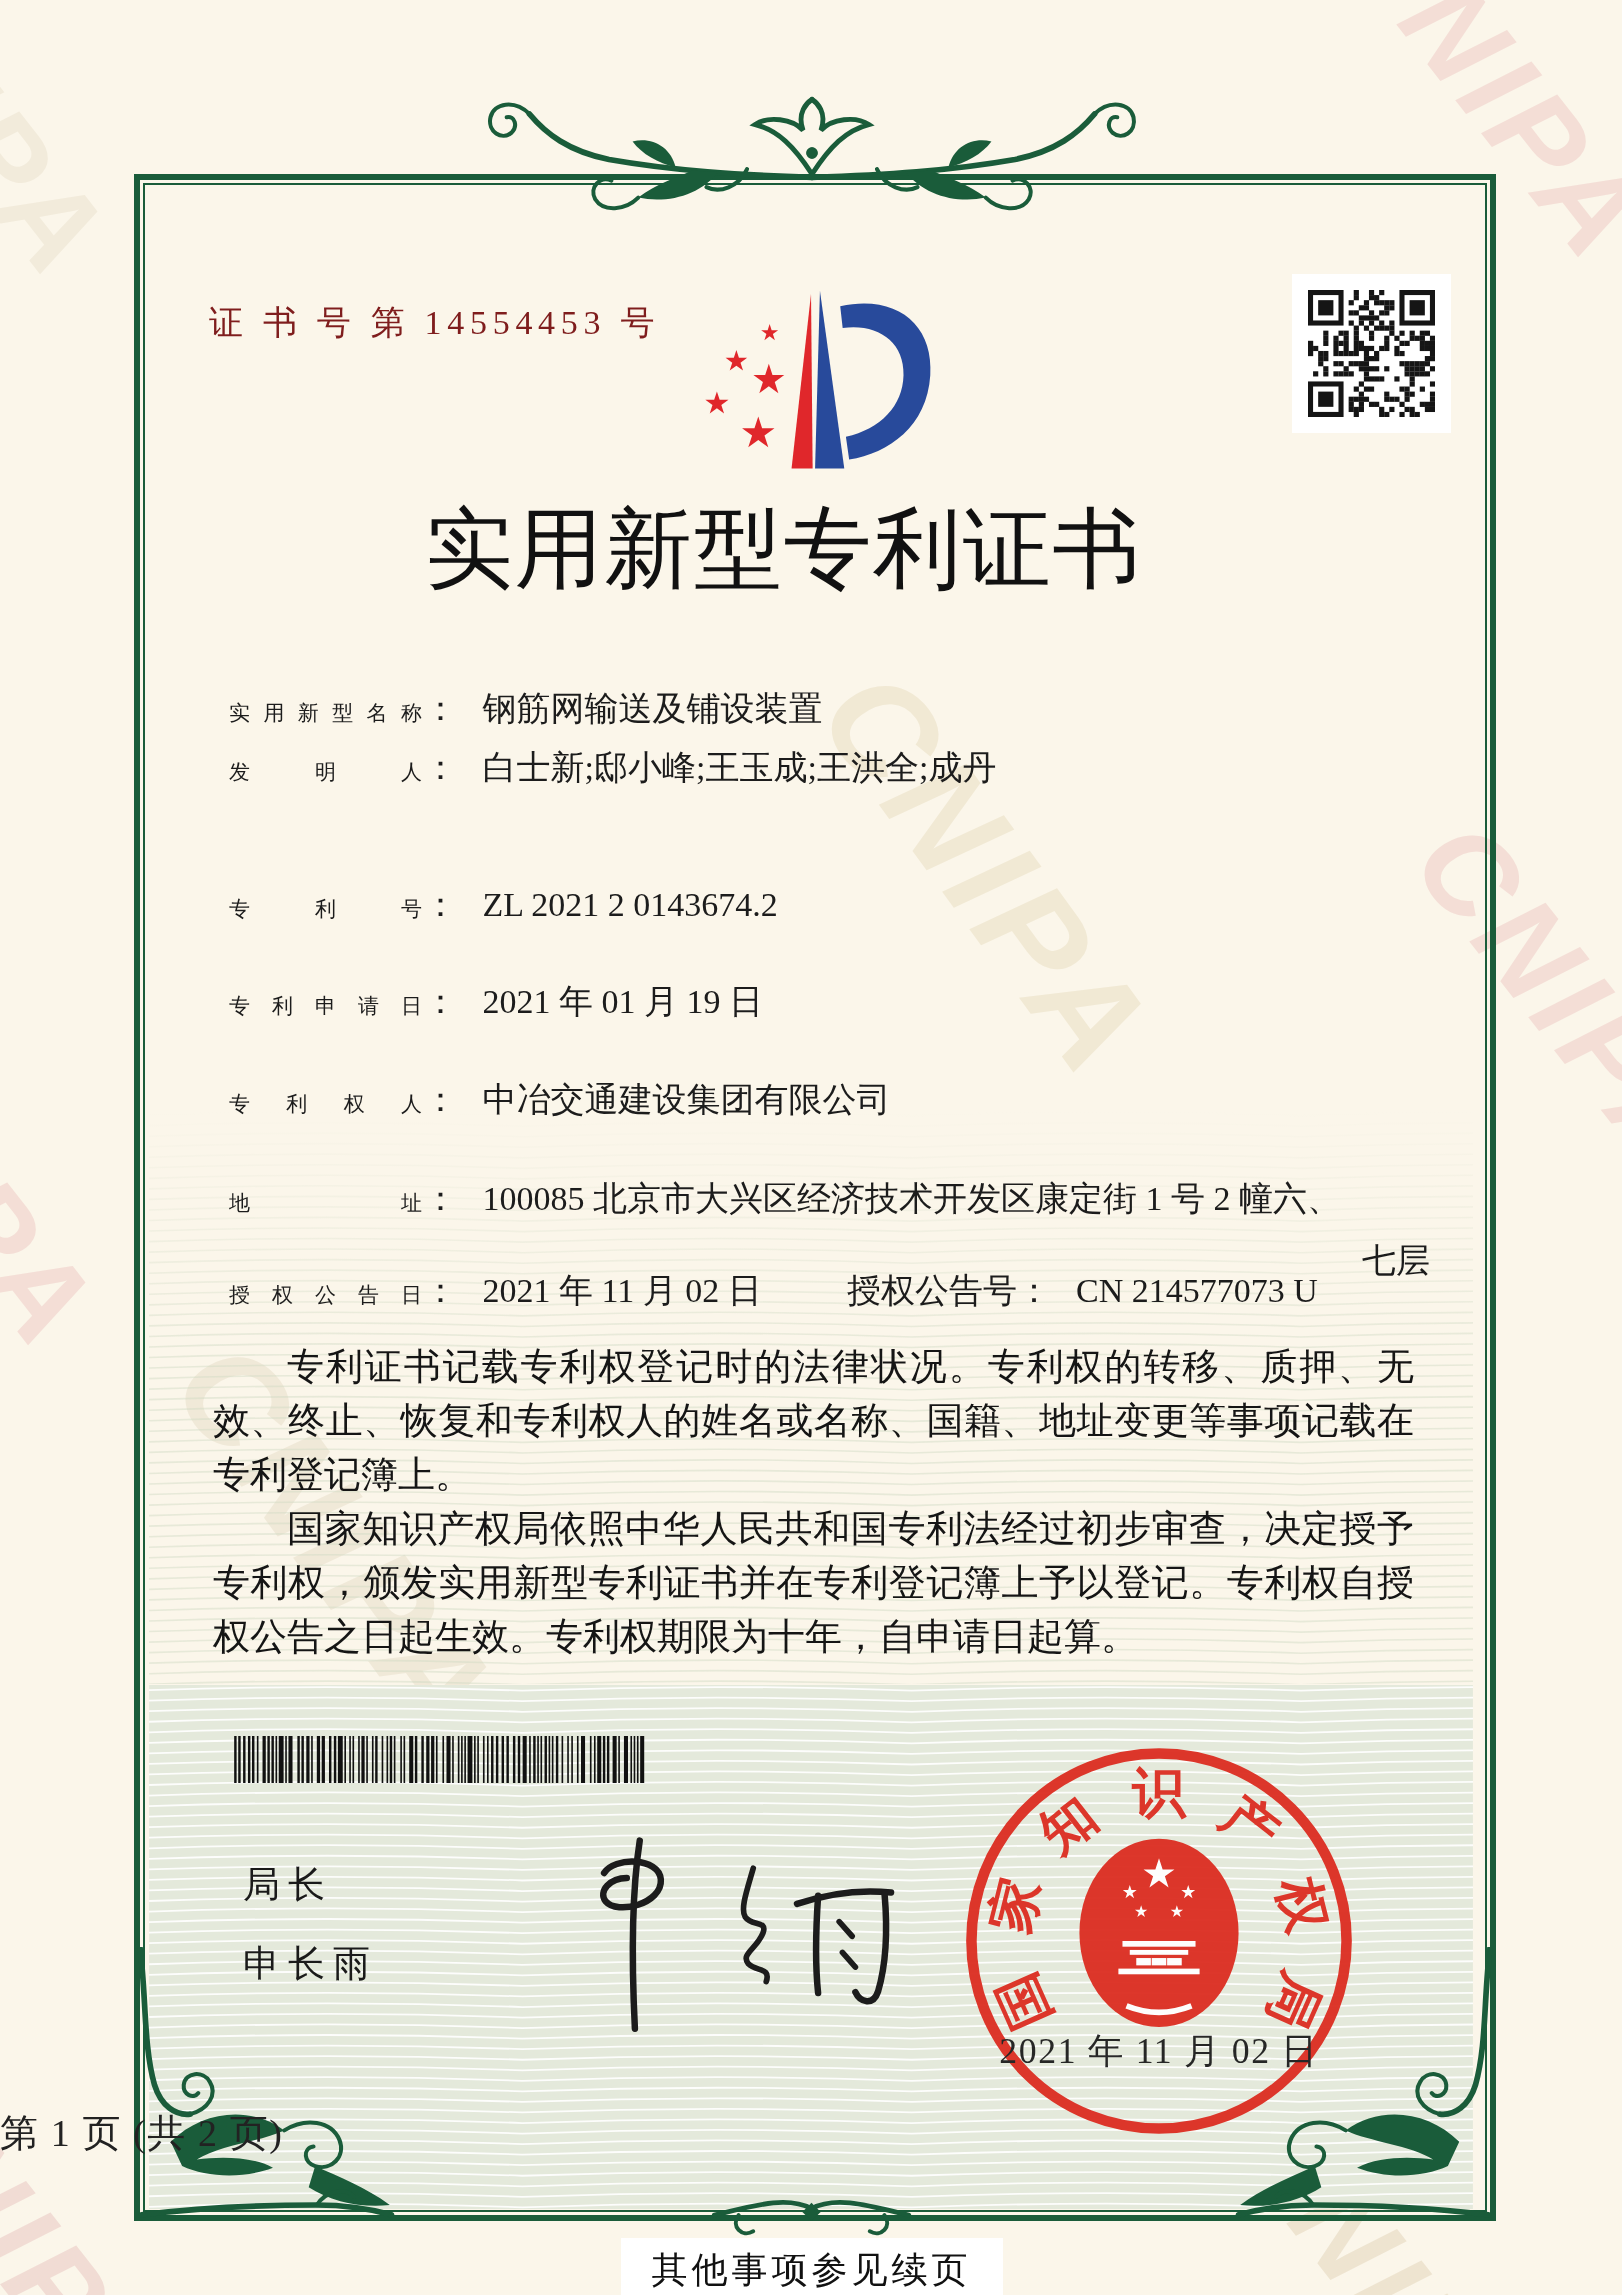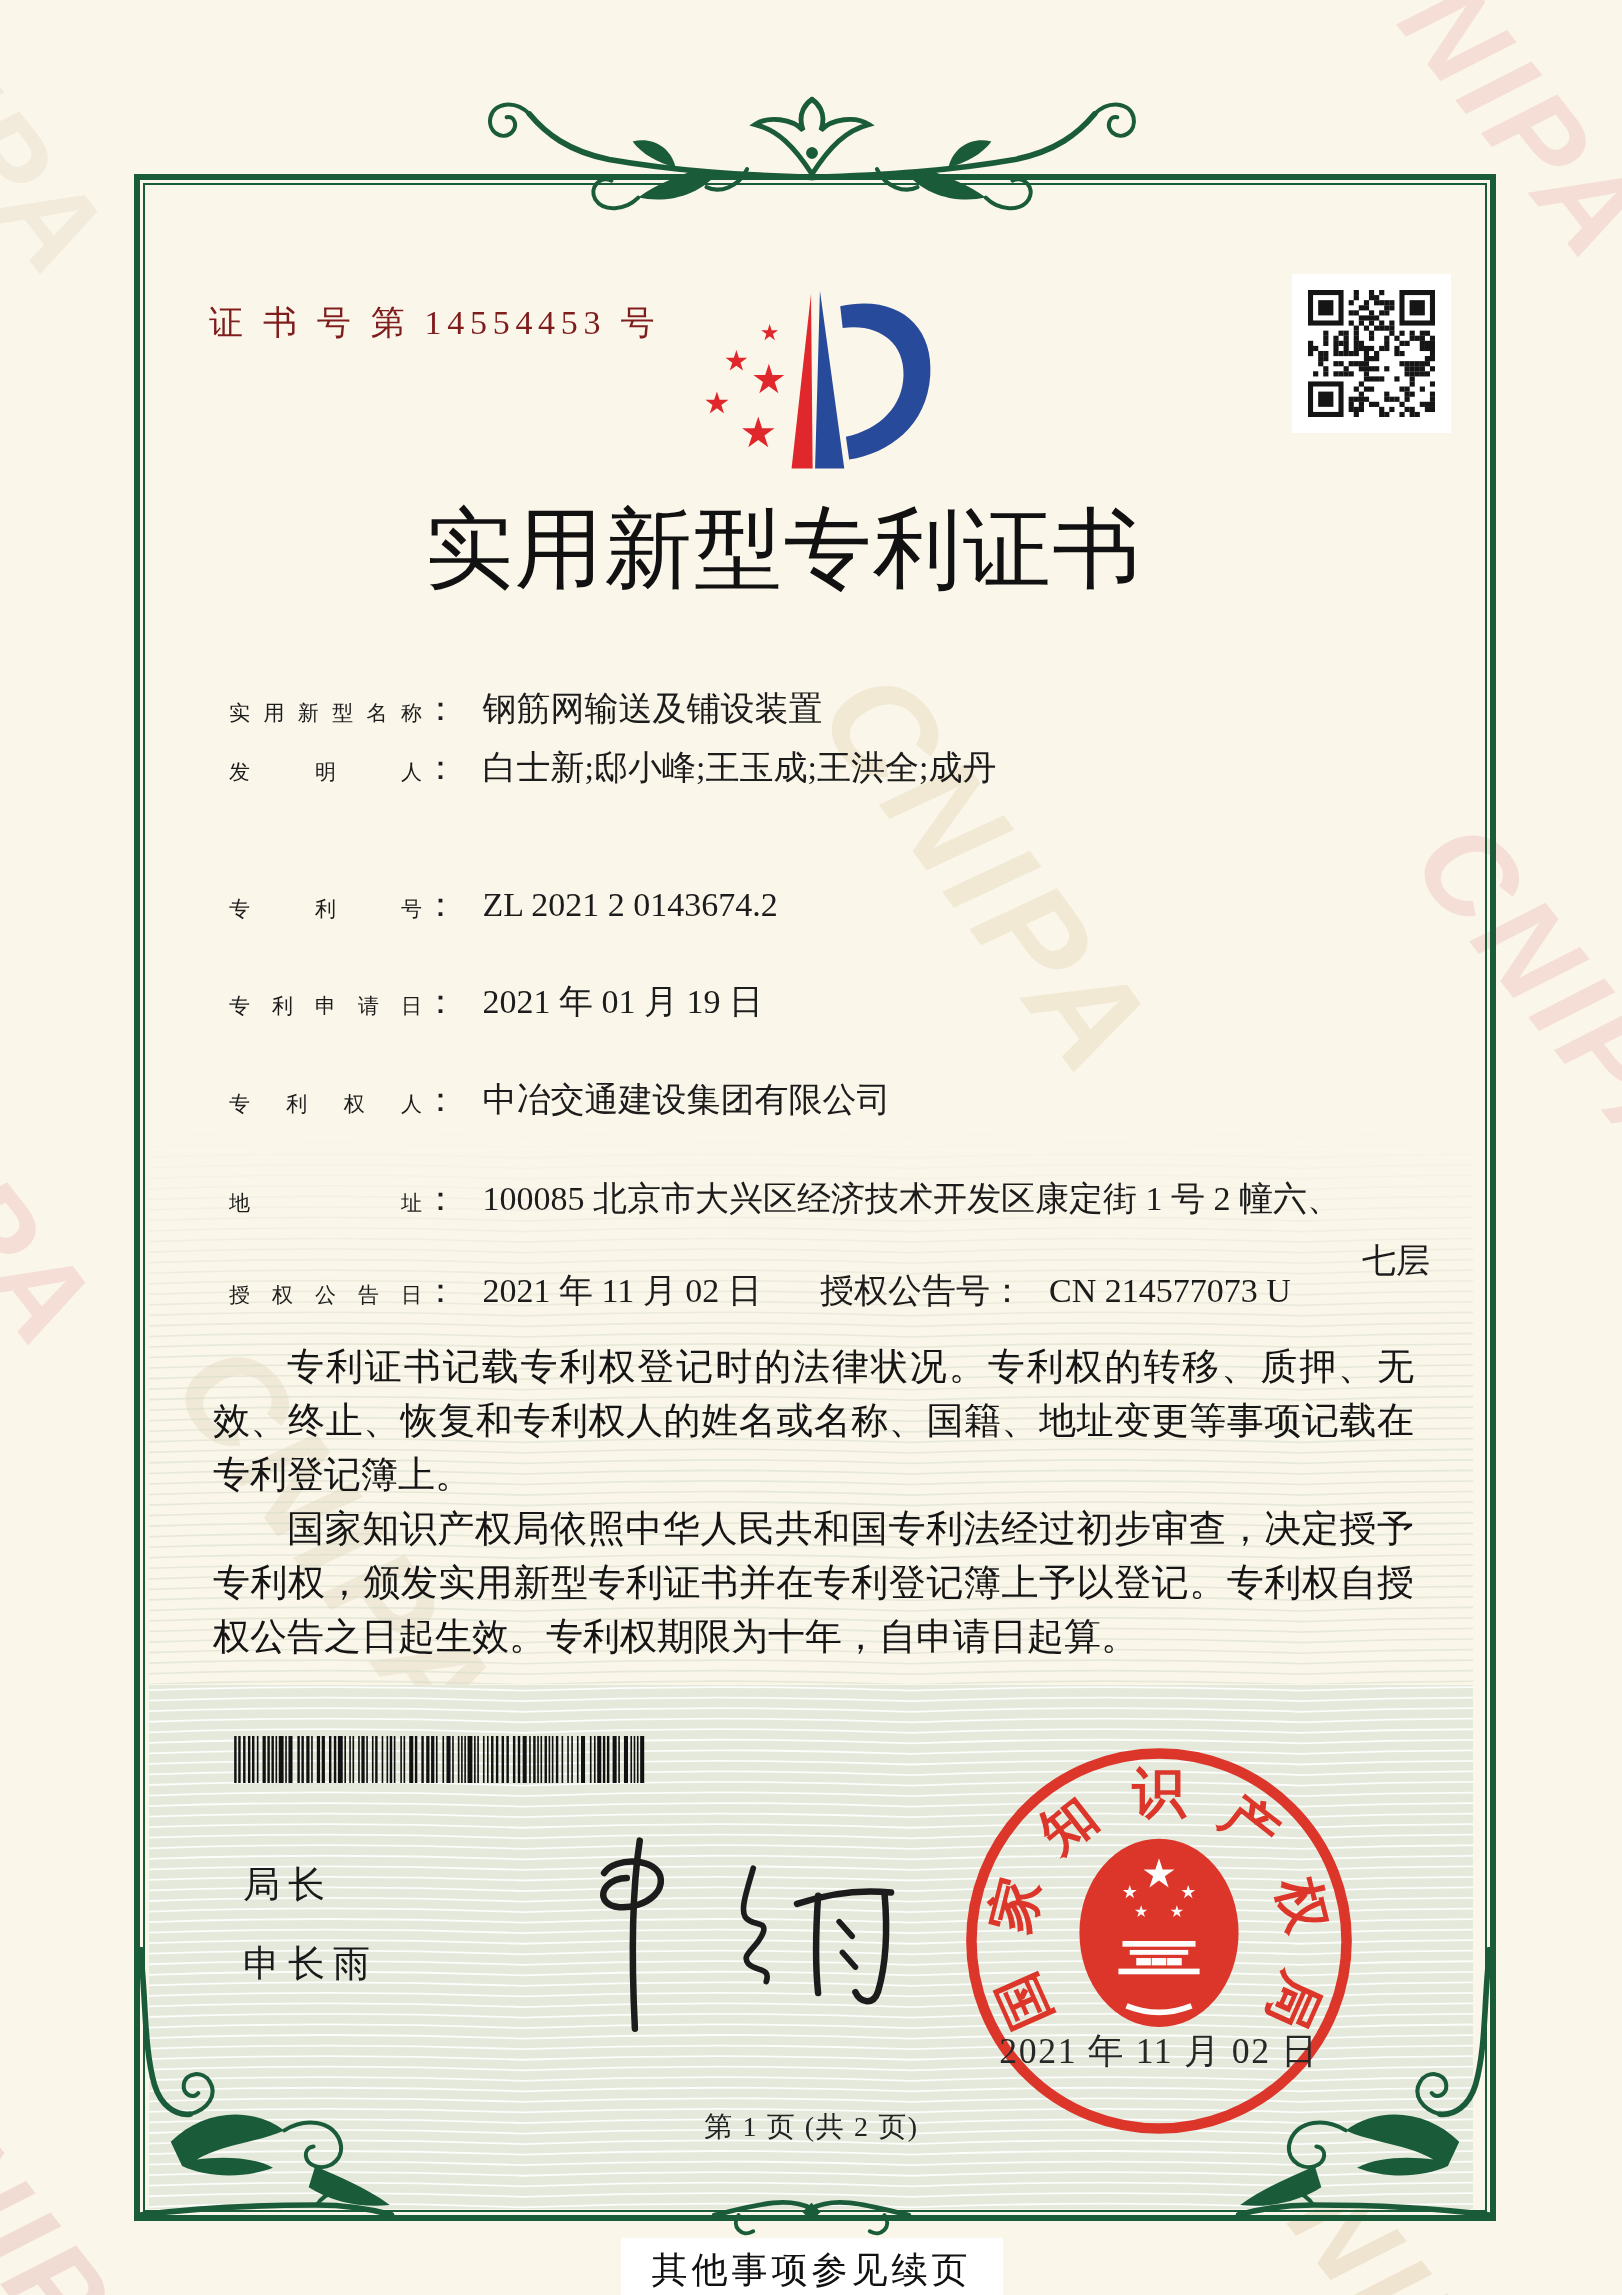--- a/index.html
+++ b/index.html
@@ -25,30 +25,30 @@
           letter-spacing:5.7px;z-index:4;}
   .title{position:absolute;left:0;top:490px;width:1567px;text-align:center;
          font-size:88px;color:#111;letter-spacing:1.6px;z-index:4;font-weight:500;}
   
   .row{position:absolute;left:229px;font-size:34px;color:#1c1c1c;z-index:4;white-space:nowrap;}
   .flabel{display:inline-block;width:193px;text-align:justify;text-align-last:justify;
           font-size:21px;vertical-align:baseline;}
   .colon{margin-left:1.6px;}
   .val{margin-left:25px;}
   .addr2{margin-left:237px;display:block;margin-top:16px;text-align:right;}
-  .grant2{position:absolute;left:591px;top:0;white-space:nowrap;}
+  .grant2{position:absolute;left:618px;top:0;white-space:nowrap;}
   
   .paras{position:absolute;left:213px;top:1340px;width:1201px;z-index:4;
          font-size:37px;line-height:54px;color:#151515;text-align:justify;}
   .paras p{margin:0;text-indent:2em;}
   
   .officer{position:absolute;left:243px;font-size:37px;color:#1a1a1a;
            letter-spacing:8px;z-index:4;}
-  .pagefoot{position:absolute;left:0;top:2108px;width:1623px;text-align:center;
-            font-size:28px;color:#222;z-index:4;letter-spacing:1.6px;}
+  .pagefoot{position:absolute;left:0;top:2108px;width:1623px;text-align:left;
+            font-size:38px;color:#222;z-index:4;letter-spacing:1.6px;}
   .note{position:absolute;left:50%;transform:translateX(-50%);top:2238px;
         background:#ffffff;padding:8px 31px;font-size:36px;letter-spacing:4px;
         color:#111;z-index:4;white-space:nowrap;}
   .qrwhite{position:absolute;left:1292px;top:274px;width:159px;height:159px;
            background:#fff;z-index:4;}
   svg text{font-family:"Liberation Serif","DejaVu Serif",serif;}
 </style>
 </head>
 <body>
 

